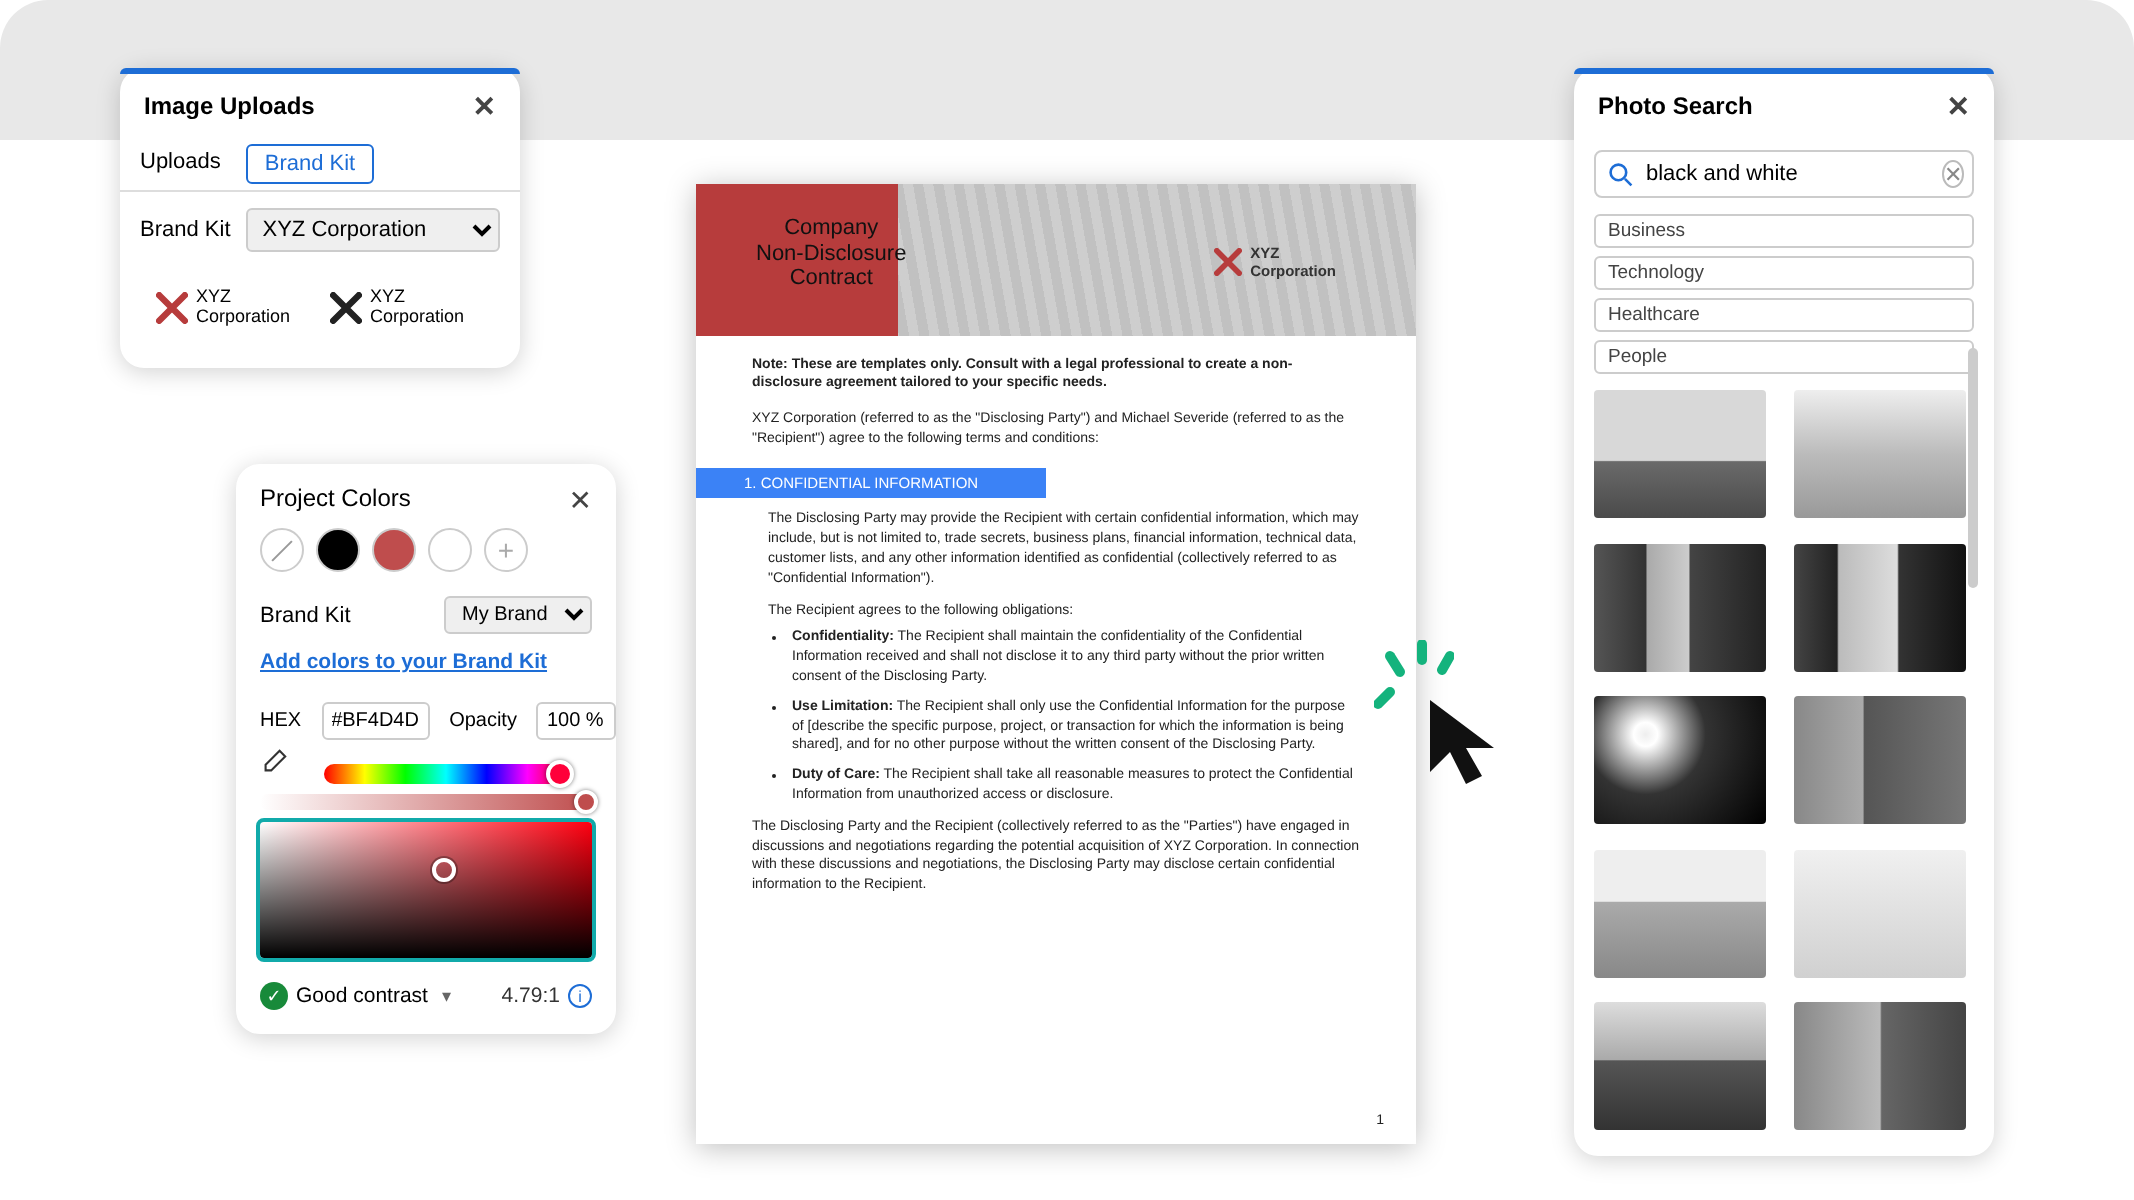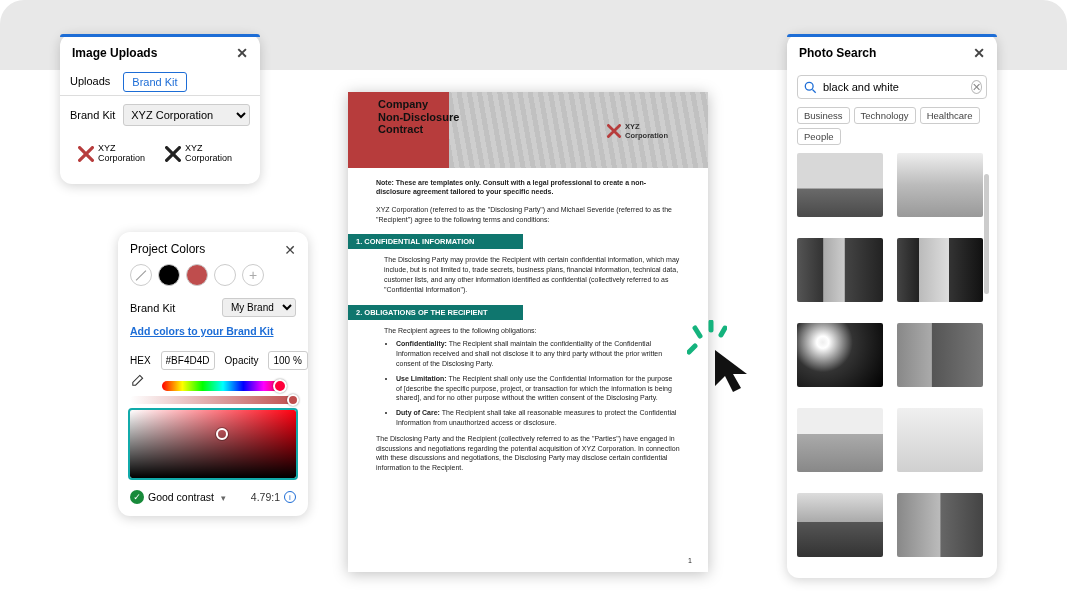--- a/index.html
+++ b/index.html
@@ -97,21 +97,21 @@
   .ratio { color:#333; display:flex; gap:4px; align-items:center; }
   .ratio .info { width:12px; height:12px; border-radius:50%; border:1px solid #1d6dd6; color:#1d6dd6; font-size:8px; display:flex; align-items:center; justify-content:center;}
 
   
   #photo-search { top: 34px; right: 70px; width: 210px; height: 544px; display:flex; flex-direction:column; }
   .search-wrap { padding: 6px 10px; }
   .search-box { display:flex; align-items:center; gap:6px; border:1px solid #ccc; border-radius:4px; padding:4px 6px; font-size:11px;}
   .search-box svg { flex-shrink:0; }
   .search-box input { border:none; outline:none; flex:1; font-size:11px; }
   .clear-s { cursor:pointer; color:#888; font-size:11px; border:1px solid #bbb; border-radius:50%; width:14px; height:14px; display:flex; align-items:center; justify-content:center;}
-  .chips { display:flex; gap:4px; padding: 2px 10px 8px; flex-wrap:wrap; }
+  .chips { display:flex; gap:4px; padding: 2px 10px 8px; flex-wrap:wrap;flex-direction:column; }
   .chip { border:1px solid #ccc; border-radius:3px; padding:2px 6px; font-size:9.5px; cursor:pointer; color:#444;}
   .grid { padding: 0 10px 10px; display:grid; grid-template-columns: 1fr 1fr; gap: 10px; overflow-y:auto; flex:1; position:relative;}
   .scrollbar { position:absolute; right:8px; top:140px; width:5px; height:120px; background:#ccc; border-radius:3px;}
   .thumb { width: 86px; height: 64px; background:#888; border-radius:2px; }
   .bw1 { background: linear-gradient(180deg, #d8d8d8 0%, #d8d8d8 55%, #6a6a6a 56%, #4a4a4a 100%);}
   .bw2 { background: linear-gradient(180deg, #eee 0%, #bbb 50%, #999 100%);}
   .bw3 { background: linear-gradient(90deg, #555 0%, #333 30%, #aaa 31%, #ccc 55%, #444 56%, #222 100%);}
   .bw4 { background: linear-gradient(90deg, #444 0%, #222 25%, #bbb 26%, #ddd 60%, #333 61%, #111 100%);}
   .bw5 { background: radial-gradient(circle at 30% 30%, #eee 0%, #fff 8%, #333 40%, #000 100%);}
   .bw6 { background: linear-gradient(90deg, #888 0%, #aaa 40%, #555 41%, #777 100%);}
@@ -125,26 +125,26 @@
     position:absolute; left: 348px; top: 92px; width: 360px; height: 480px;
     background:#fff; box-shadow: 0 2px 14px rgba(0,0,0,0.25);
     font-size: 7.5px; color:#222;
   }
   .doc-hero {
     height: 76px; position:relative;
     background: linear-gradient(90deg, #b73c3c 0 28%, rgba(180,180,180,0.35) 28.1% 100%),
       repeating-linear-gradient(80deg, #c8c8c8 0 5px, #dcdcdc 5px 10px);
   }
   .doc-redbar { position:absolute; top:0; left:0; width:100%; height:7px; background:#b73c3c;}
-  .doc-title { position:absolute; left:30px; top:6px; font-size:11px; font-weight:700; line-height:1.15; color:#111;}
+  .doc-title { position:absolute; left:30px; top:16px; font-size:11px; font-weight:400; line-height:1.15; color:#111;text-align:center;}
   .doc-logo { position:absolute; right:40px; top:30px; display:flex; align-items:center; gap:4px; color:#b73c3c; font-size:8px;}
   .doc-body { padding: 10px 28px; }
   .doc-note { font-weight:700; font-size:7px; line-height:1.35; }
   .doc-para { margin-top:8px; font-size:7px; line-height:1.4; }
-  .sec-head { background:#0f766e; color:#fff; font-size:7.5px; font-weight:700; padding:3px 8px; margin: 10px 0 0 -28px; width: 175px; }
+  .sec-head { background:#3b82f6; color:#fff; font-size:7.5px; font-weight:400; padding:3px 24px; margin: 10px 0 0 -28px; width: 175px; }
   .sec-indent { margin: 6px 0 0 8px; font-size:7px; line-height:1.4;}
   .sec-ul { margin: 4px 0 0 20px; font-size:7px; }
   .sec-ul li { margin-bottom:5px; line-height:1.4;}
   .red-sub { color:#b73c3c; font-size:7.5px; font-weight:400; margin-top:12px;}
   .pagenum { position:absolute; bottom:8px; right:16px; font-size:7px;}
 
   
   .cursor { position:absolute; left: 695px; top: 330px; width:60px; height:60px; }
   .cursor svg { position:absolute; }
   .sparks { position:absolute; left:-8px; top:-10px; }
@@ -167,21 +167,20 @@
         </svg>
       <span style="white-space:pre-line;color:#333;font-size:7.5px;font-weight:600">XYZ
 Corporation</span>
     </div>
   </div>
   <div class="doc-body">
     <div class="doc-note">Note: These are templates only. Consult with a legal professional to create a non-disclosure agreement tailored to your specific needs.</div>
     <div class="doc-para">XYZ Corporation (referred to as the "Disclosing Party") and Michael Severide (referred to as the "Recipient") agree to the following terms and conditions:</div>
     <div class="sec-head">1. CONFIDENTIAL INFORMATION</div>
     <div class="sec-indent">The Disclosing Party may provide the Recipient with certain confidential information, which may include, but is not limited to, trade secrets, business plans, financial information, technical data, customer lists, and any other information identified as confidential (collectively referred to as "Confidential Information").</div>
-    <div class="sec-head">2. OBLIGATIONS OF THE RECIPIENT</div>
     <div class="sec-indent">The Recipient agrees to the following obligations:</div>
     <ul class="sec-ul">
       <li><b>Confidentiality:</b><span> The Recipient shall maintain the confidentiality of the Confidential Information received and shall not disclose it to any third party without the prior written consent of the Disclosing Party.</span></li>
       <li><b>Use Limitation:</b><span> The Recipient shall only use the Confidential Information for the purpose of [describe the specific purpose, project, or transaction for which the information is being shared], and for no other purpose without the written consent of the Disclosing Party.</span></li>
       <li><b>Duty of Care:</b><span> The Recipient shall take all reasonable measures to protect the Confidential Information from unauthorized access or disclosure.</span></li>
     </ul>
     <div class="sec-indent" style="margin-left:0">The Disclosing Party and the Recipient (collectively referred to as the "Parties") have engaged in discussions and negotiations regarding the potential acquisition of XYZ Corporation. In connection with these discussions and negotiations, the Disclosing Party may disclose certain confidential information to the Recipient.</div>
   </div>
   <div class="pagenum">1</div>
 </div>

